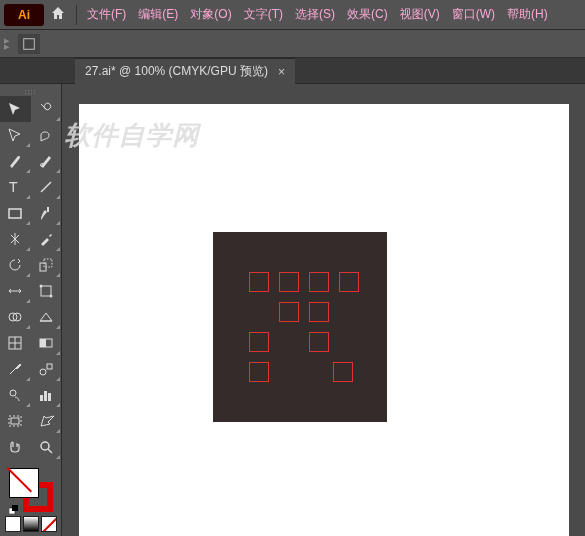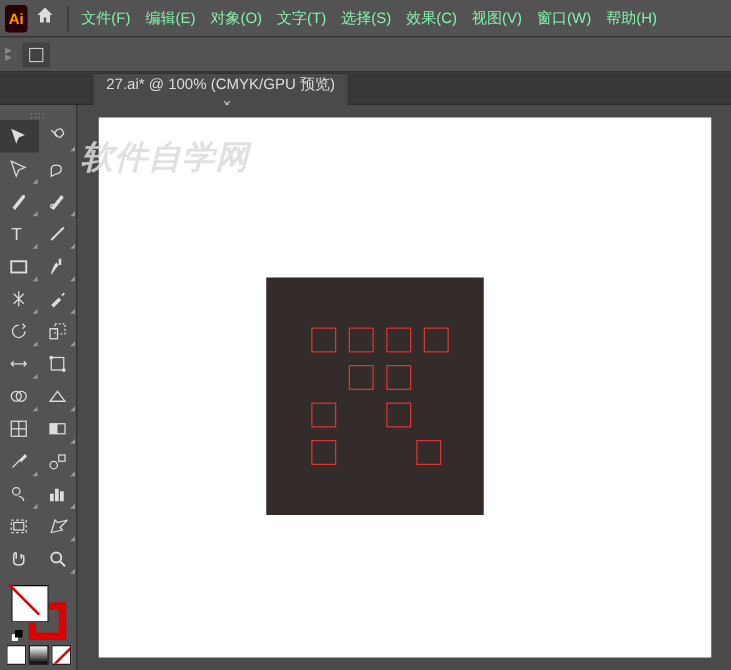--- a/index.html
+++ b/index.html
@@ -1,33 +1,33 @@
 <!DOCTYPE html>
 <html><head>
 <meta charset="utf-8">
 <style>
 * { margin: 0; padding: 0; box-sizing: border-box; font-family: "Microsoft YaHei", sans-serif; }
 body { background: #4a4a4a; width: 585px; height: 536px; overflow: hidden; }
 
 
 .topbar { height: 30px; background: #535353; display: flex; align-items: center; padding: 0 4px; border-bottom: 1px solid #2a2a2a; }
-.ai-logo { width: 18px; height: 22px; background: #2b0000; color: #ff9a00; font-weight: bold; font-size: 12px; display: flex; align-items: center; justify-content: center; border-radius: 3px; margin-right: 6px; }
+.ai-logo { width: 40px; height: 22px; background: #2b0000; color: #ff9a00; font-weight: bold; font-size: 12px; display: flex; align-items: center; justify-content: center; border-radius: 3px; margin-right: 6px; }
 .home-icon { color: #ddd; margin-right: 10px; }
 .menu-sep { width: 1px; height: 20px; background: #333; margin-right: 10px; }
-.menu-item { color: #86efac; font-size: 12px; margin-right: 12px; cursor: default; }
+.menu-item { color: #f9a8d4; font-size: 12px; margin-right: 12px; cursor: default; }
 
 
 .controlbar { height: 28px; background: #535353; display: flex; align-items: center; padding: 0 4px; border-bottom: 1px solid #2a2a2a; }
 .ctrl-btn { width: 22px; height: 20px; background: #424242; margin-right: 12px; display: flex; align-items: center; justify-content: center; color: #ccc; }
 .ctrl-arrows { width: 10px; height: 20px; display: flex; flex-direction: column; justify-content: center; color: #888; font-size: 7px; line-height: 6px; margin-right: 4px; }
 
 
 .tabbar { height: 26px; background: #434343; display: flex; align-items: center; }
 .tab-spacer { width: 75px; height: 100%; background: #383838; border-bottom: 1px solid #2a2a2a; }
-.tab { height: 100%; background: #4a4a4a; padding: 0 10px; display: flex; align-items: center; color: #ddd; font-size: 12px; border-top: 1px solid #2a2a2a; flex-direction: column; }
+.tab { height: 100%; background: #4a4a4a; padding: 0 10px; display: flex; align-items: center; color: #ddd; font-size: 12px; border-top: 1px solid #2a2a2a; }
 .tab-close { margin-left: 10px; color: #ccc; font-size: 12px; }
 .tab-rest { flex: 1; height: 100%; background: #383838; border-bottom: 1px solid #2a2a2a; }
 
 
 .main { display: flex; height: calc(536px - 84px); }
 
 
 .tools { width: 62px; background: #535353; border-right: 1px solid #2a2a2a; padding-top: 4px; position: relative; }
 .tools-handle { height: 8px; display: flex; justify-content: center; align-items: center; color: #888; font-size: 8px; letter-spacing: 1px; }
 .tool-grid { display: grid; grid-template-columns: 1fr 1fr; }
@@ -44,21 +44,21 @@
 .stroke-sw { position: absolute; bottom: 0; right: 0; width: 30px; height: 30px; background: #535353; border: 6px solid #d00; }
 .mini-sw { position: absolute; bottom: 0; left: 0; width: 12px; height: 12px; }
 .sw-row { display: flex; gap: 2px; justify-content: center; margin-top: 4px; }
 .sw-small { width: 16px; height: 16px; border: 1px solid #222; }
 .sw-white { background: #fff; }
 .sw-grad { background: linear-gradient(#fff,#000); }
 .sw-none { background: #fff; position: relative; overflow: hidden; }
 .sw-none::after { content: ""; position: absolute; width: 24px; height: 2px; background: #d00; transform: rotate(-45deg); top: 7px; left: -4px; }
 
 
-.canvas-wrap { flex: 1; background: #4a4a4a; display: flex; align-items: center; justify-content: center; position: relative; overflow: hidden; }
+.canvas-wrap { flex: 1; background: #4a4a4a; display: flex; align-items: flex-end; justify-content: center; position: relative; overflow: hidden; }
 .canvas { width: 490px; height: 432px; background: #fff; position: relative; }
 .artboard { position: absolute; left: 134px; top: 128px; width: 174px; height: 190px; background: #332c2b; }
 .sq { position: absolute; width: 20px; height: 20px; border: 1.5px solid #d33; }
 
 
 .watermark { position: absolute; top: 14px; left: -14px; color: rgba(220,220,220,0.85); pointer-events: none; }
 .wm-main { font-size: 26px; font-weight: bold; font-style: italic; letter-spacing: 1px; }
 .wm-sub { font-size: 9px; letter-spacing: 2px; margin-top: -4px; margin-left: 4px; color: rgba(200,200,200,0.6); }
 </style>
 </head>

